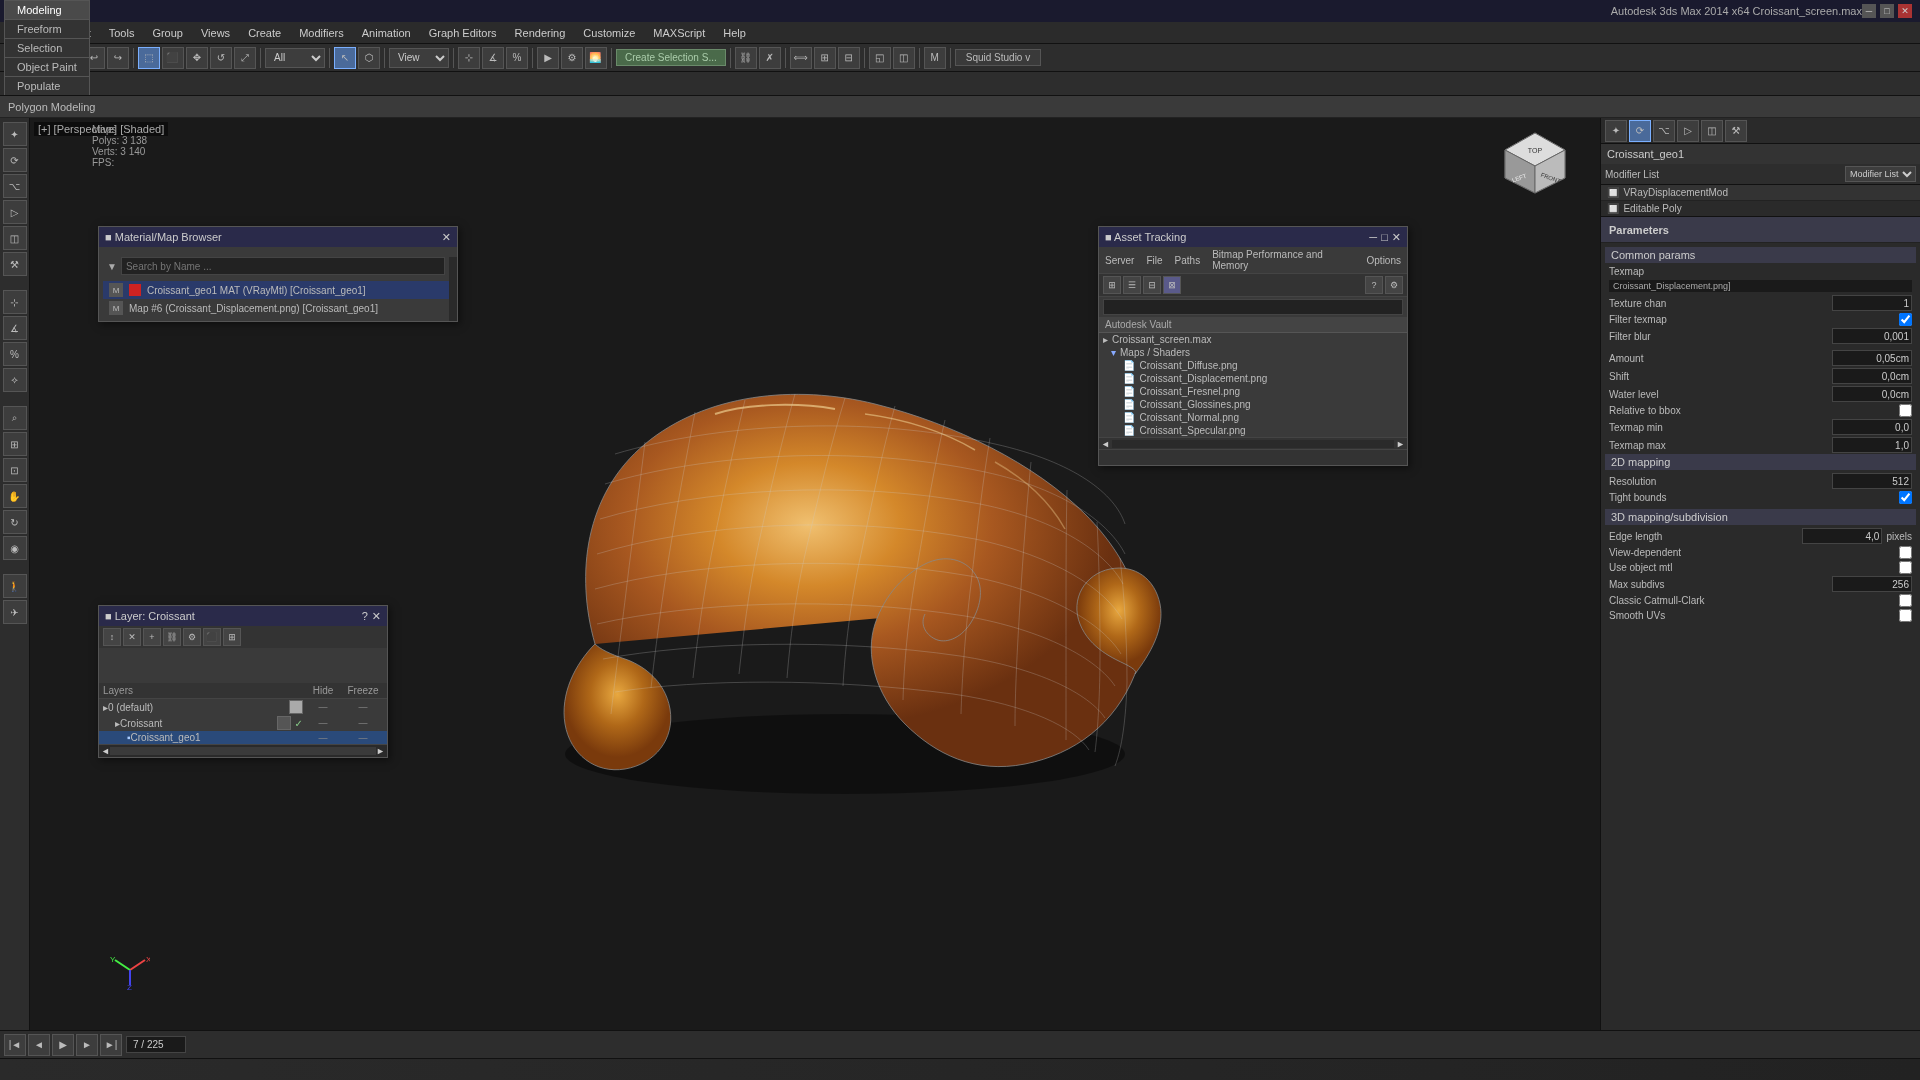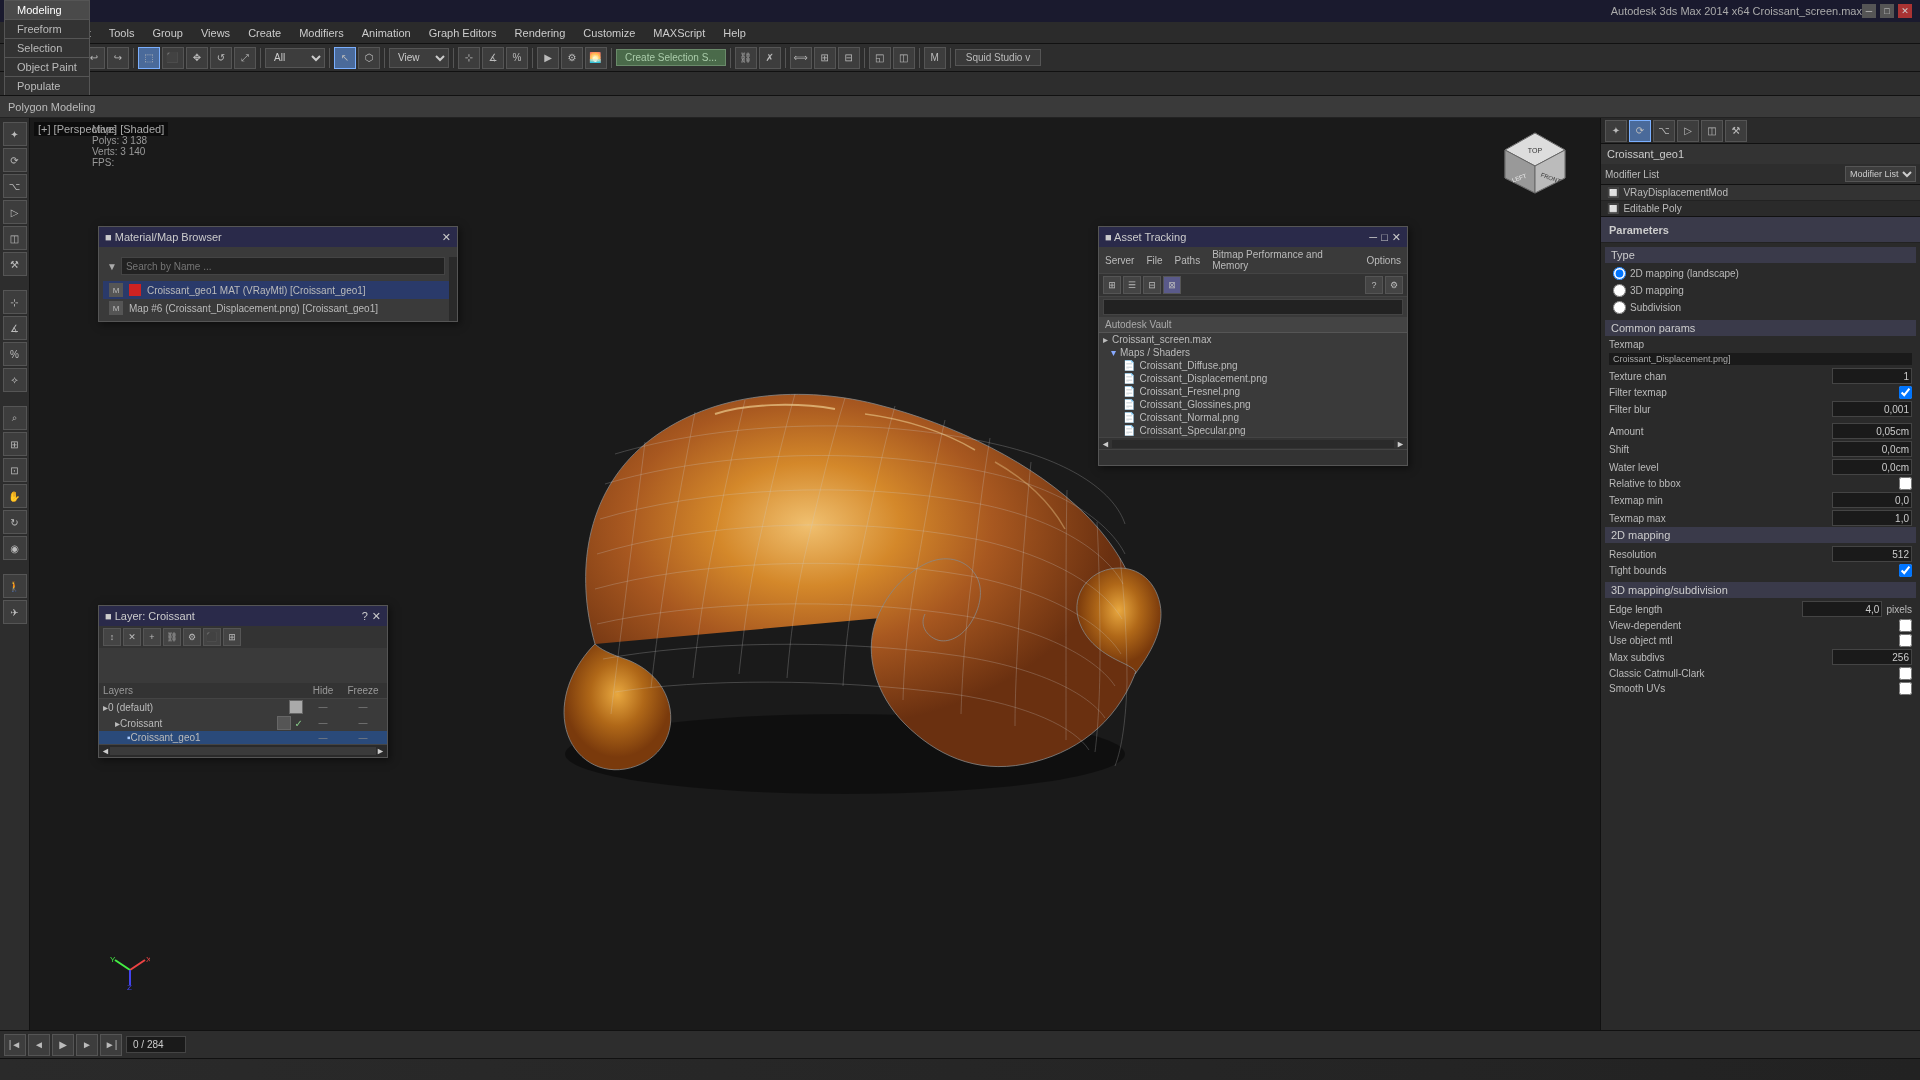--- a/index.html
+++ b/index.html
@@ -547,35 +547,20 @@
         <span style="margin-right:4px;">🔲</span>
         <span>Editable Poly</span>
       </div>
     </div>
 
     <div style="height:26px; background:#3a3a4a; display:flex; align-items:center; padding:0 8px; border-bottom:1px solid #222; font-size:11px; font-weight:bold; color:#ccc;">
       <span>Parameters</span>
     </div>
     <div id="params-panel">
 
-      <div class="param-section">
-        <div class="param-section-title">Type</div>
-        <div class="param-radio" style="padding:2px 8px;">
-          <input type="radio" name="type" checked="" style="">
-          <span>2D mapping (landscape)</span>
-        </div>
-        <div class="param-radio" style="padding:2px 8px;">
-          <input type="radio" name="type" style="">
-          <span>3D mapping</span>
-        </div>
-        <div class="param-radio" style="padding:2px 8px;">
-          <input type="radio" name="type" style="">
-          <span>Subdivision</span>
-        </div>
-      </div>
 
       <div class="param-section">
         <div class="param-section-title">Common params</div>
         <div class="param-row">
           <span class="param-label">Texmap</span>
         </div>
         <div style="padding:1px 4px; background:#1a1a1a; margin:2px 4px; font-size:9px; color:#aaa;">Croissant_Displacement.png]</div>
         <div class="param-row">
           <span class="param-label">Texture chan</span>
           <input class="param-input" type="text" value="1" style="">
@@ -661,21 +646,21 @@
 
 <div id="bottom" style="height:28px; background:#2d2d2d; display:flex; align-items:center; padding:0 4px; gap:4px; border-top:1px solid #111;">
   <div style="display:flex; gap:2px;">
     <div class="tb-btn">|◄</div>
     <div class="tb-btn">◄</div>
     <div class="tb-btn">▶</div>
     <div class="tb-btn">►</div>
     <div class="tb-btn">►|</div>
   </div>
   <div style="display:flex; align-items:center; padding:2px 6px; background:#1a1a1a; border:1px solid #444; min-width:60px; font-size:10px; color:#ccc;">
-    <span>0 / 284</span>
+    <span>7 / 225</span>
   </div>
 </div>
 
 <div id="timeline" style="height:22px; background:#1a1a1a; display:flex; align-items:center; padding:0; overflow:hidden;">
   <div style="width:100%; height:100%; background: linear-gradient(to right, #2a2a2a 0%, #222222 100%); position:relative;">
     <div style="position:absolute; top:0; left:0; width:100%; height:100%; display:flex; align-items:center;">
       
     </div>
   </div>
 </div>

